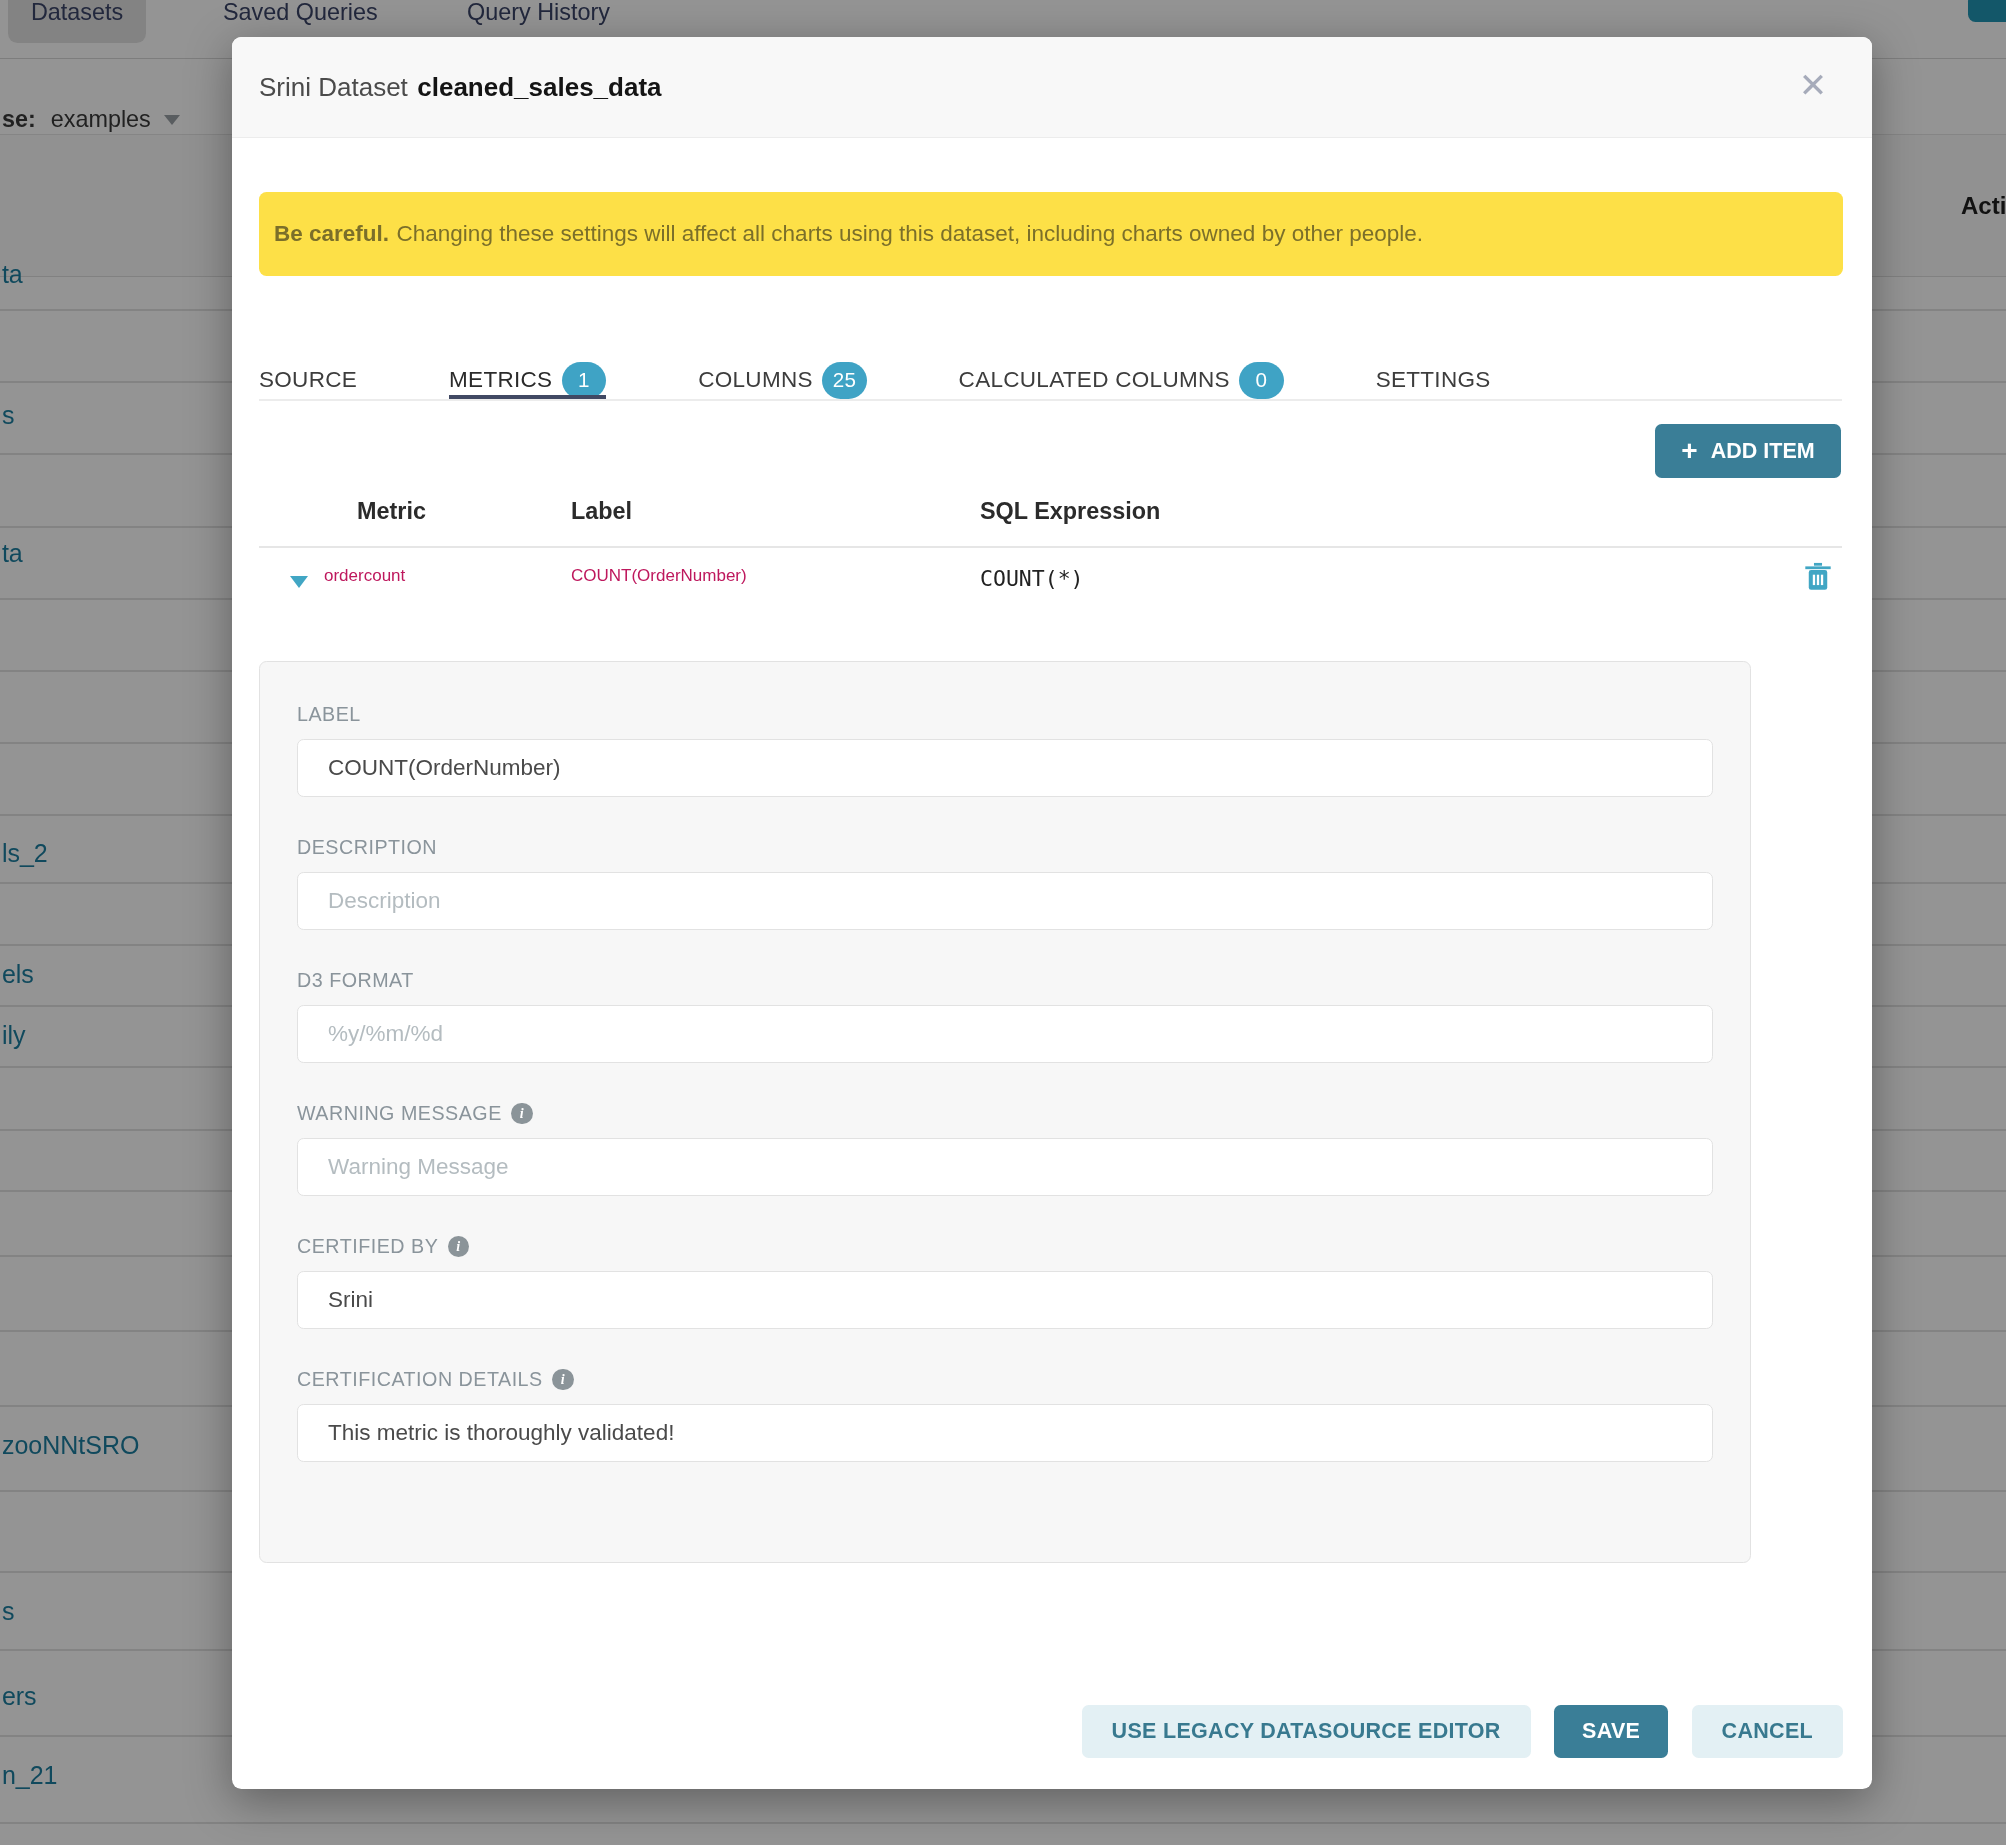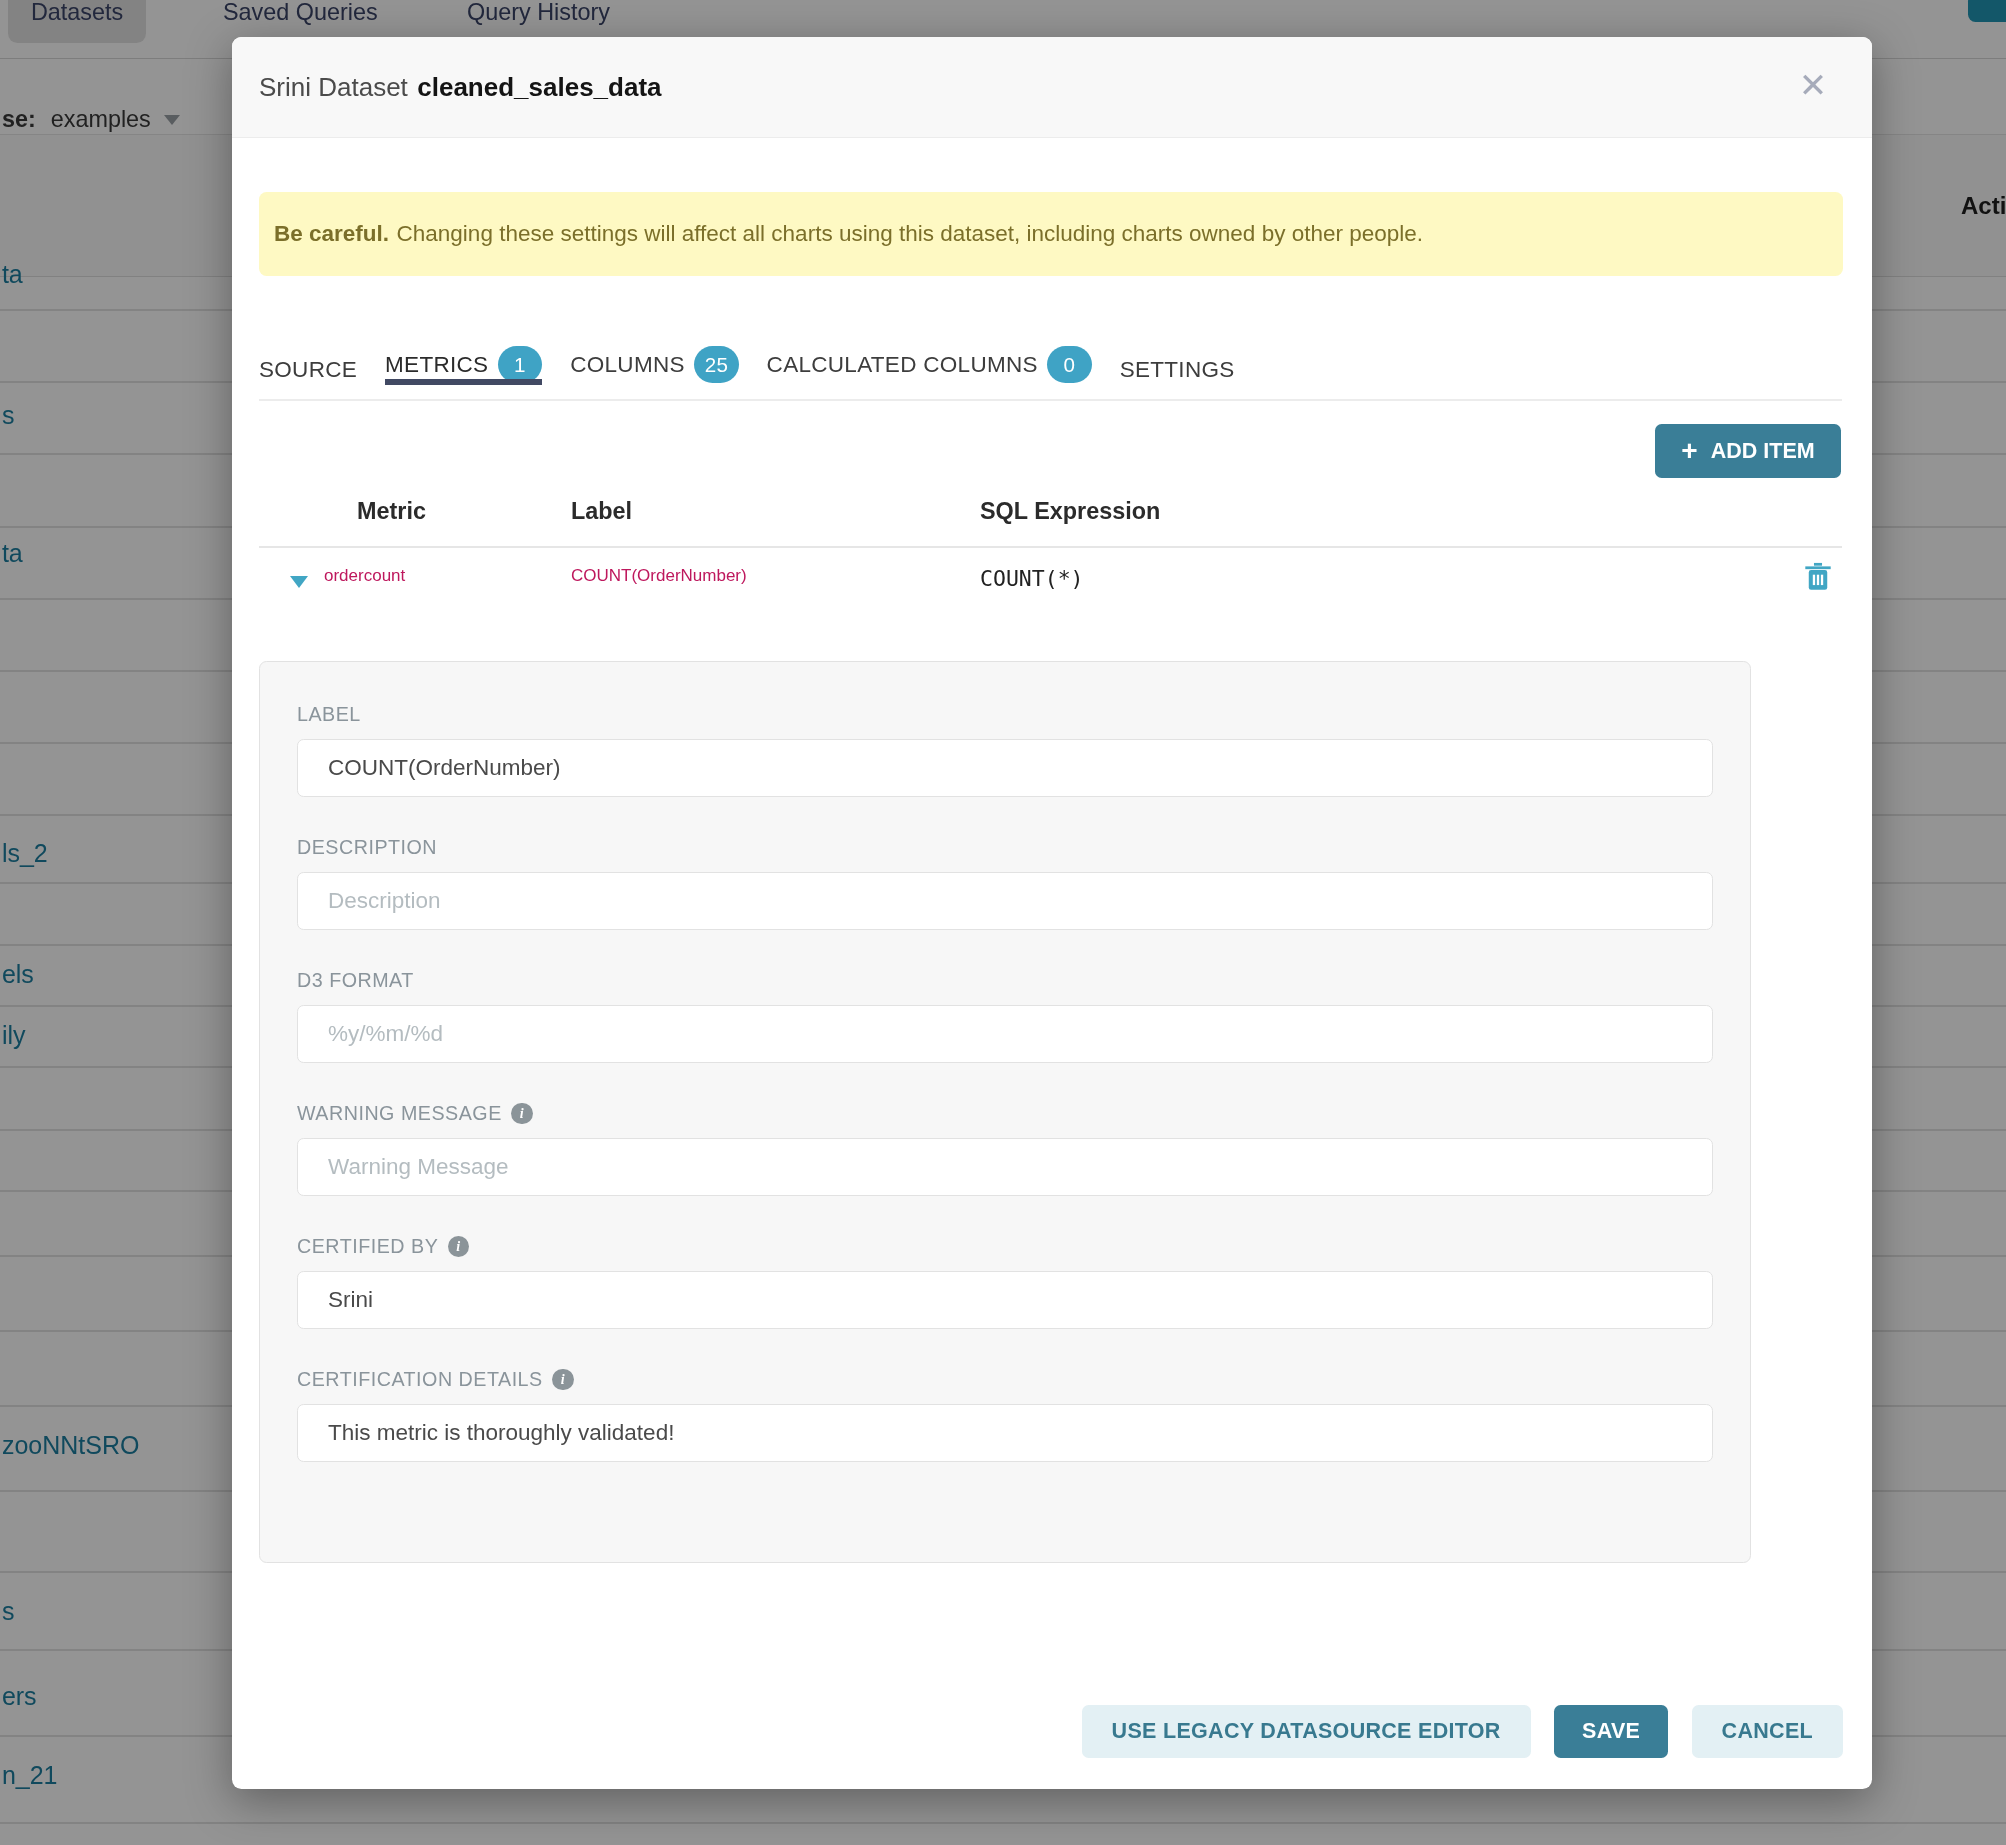--- a/index.html
+++ b/index.html
@@ -28,24 +28,24 @@
   .overlay{position:absolute;inset:0;background:rgba(0,0,0,0.42);z-index:10;}
 
   
   .modal{position:absolute;left:232px;top:37px;width:1640px;height:1752px;background:#fff;border-radius:9.4px;
          box-shadow:0 11.2px 45px rgba(0,0,0,0.35);z-index:20;}
   .modal-header{position:absolute;left:0;top:0;right:0;height:100px;background:#f8f8f8;
                 border-bottom:0.9px solid #ececec;border-radius:9.4px 9.4px 0 0;line-height:100px;padding-left:27px;font-size:26px;}
   .title-prefix{color:#4b4b4b;} .title-name{color:#141414;font-weight:bold;margin-left:9.4px;}
   .close-x{position:absolute;top:0;right:26px;width:66px;height:100px;line-height:97px;text-align:center;
            font-size:34px;color:#a6abba;cursor:pointer;}
-  .banner{position:absolute;left:27px;right:29px;top:155px;height:84px;background:#fef9c3;border-radius:7.5px;
+  .banner{position:absolute;left:27px;right:29px;top:155px;height:84px;background:#fde047;border-radius:7.5px;
           line-height:84px;padding-left:15px;font-size:22.5px;color:#7b6f2a;white-space:nowrap;overflow:hidden;}
   .banner b{margin-right:7.5px;}
-  .tabs{position:absolute;left:27px;top:292px;height:54px;display:flex;gap:28px;align-items:flex-end;}
+  .tabs{position:absolute;left:27px;top:316px;height:54px;display:flex;gap:92px;align-items:center;}
   .tab{position:relative;display:flex;align-items:center;font-size:22.5px;color:#3d3d3d;letter-spacing:0.3px;cursor:pointer;white-space:nowrap;}
   .tab .badge{display:inline-flex;align-items:center;justify-content:center;min-width:37px;height:37px;
               border-radius:19px;background:#3fa3c5;color:#fff;font-size:20.6px;margin-left:9.4px;padding:0 3.7px;}
   .tab.active{color:#2b2b2b;}
   .tab.active::after{content:"";position:absolute;left:0;right:0;bottom:-1.9px;height:5.6px;background:#414963;}
   .tabs-divider{position:absolute;left:27px;right:30px;top:362px;height:1.9px;background:#ececec;}
   .add-item{position:absolute;right:31px;top:387px;width:186px;height:54px;background:#3a7e97;border-radius:6.6px;
             color:#fff;font-size:21.5px;font-weight:bold;display:flex;align-items:center;justify-content:center;gap:13px;cursor:pointer;}
   .add-item .plus{font-size:28px;font-weight:bold;line-height:1;}
   .grid-head{position:absolute;top:461px;font-size:23.4px;font-weight:bold;color:#2b2b2b;}

